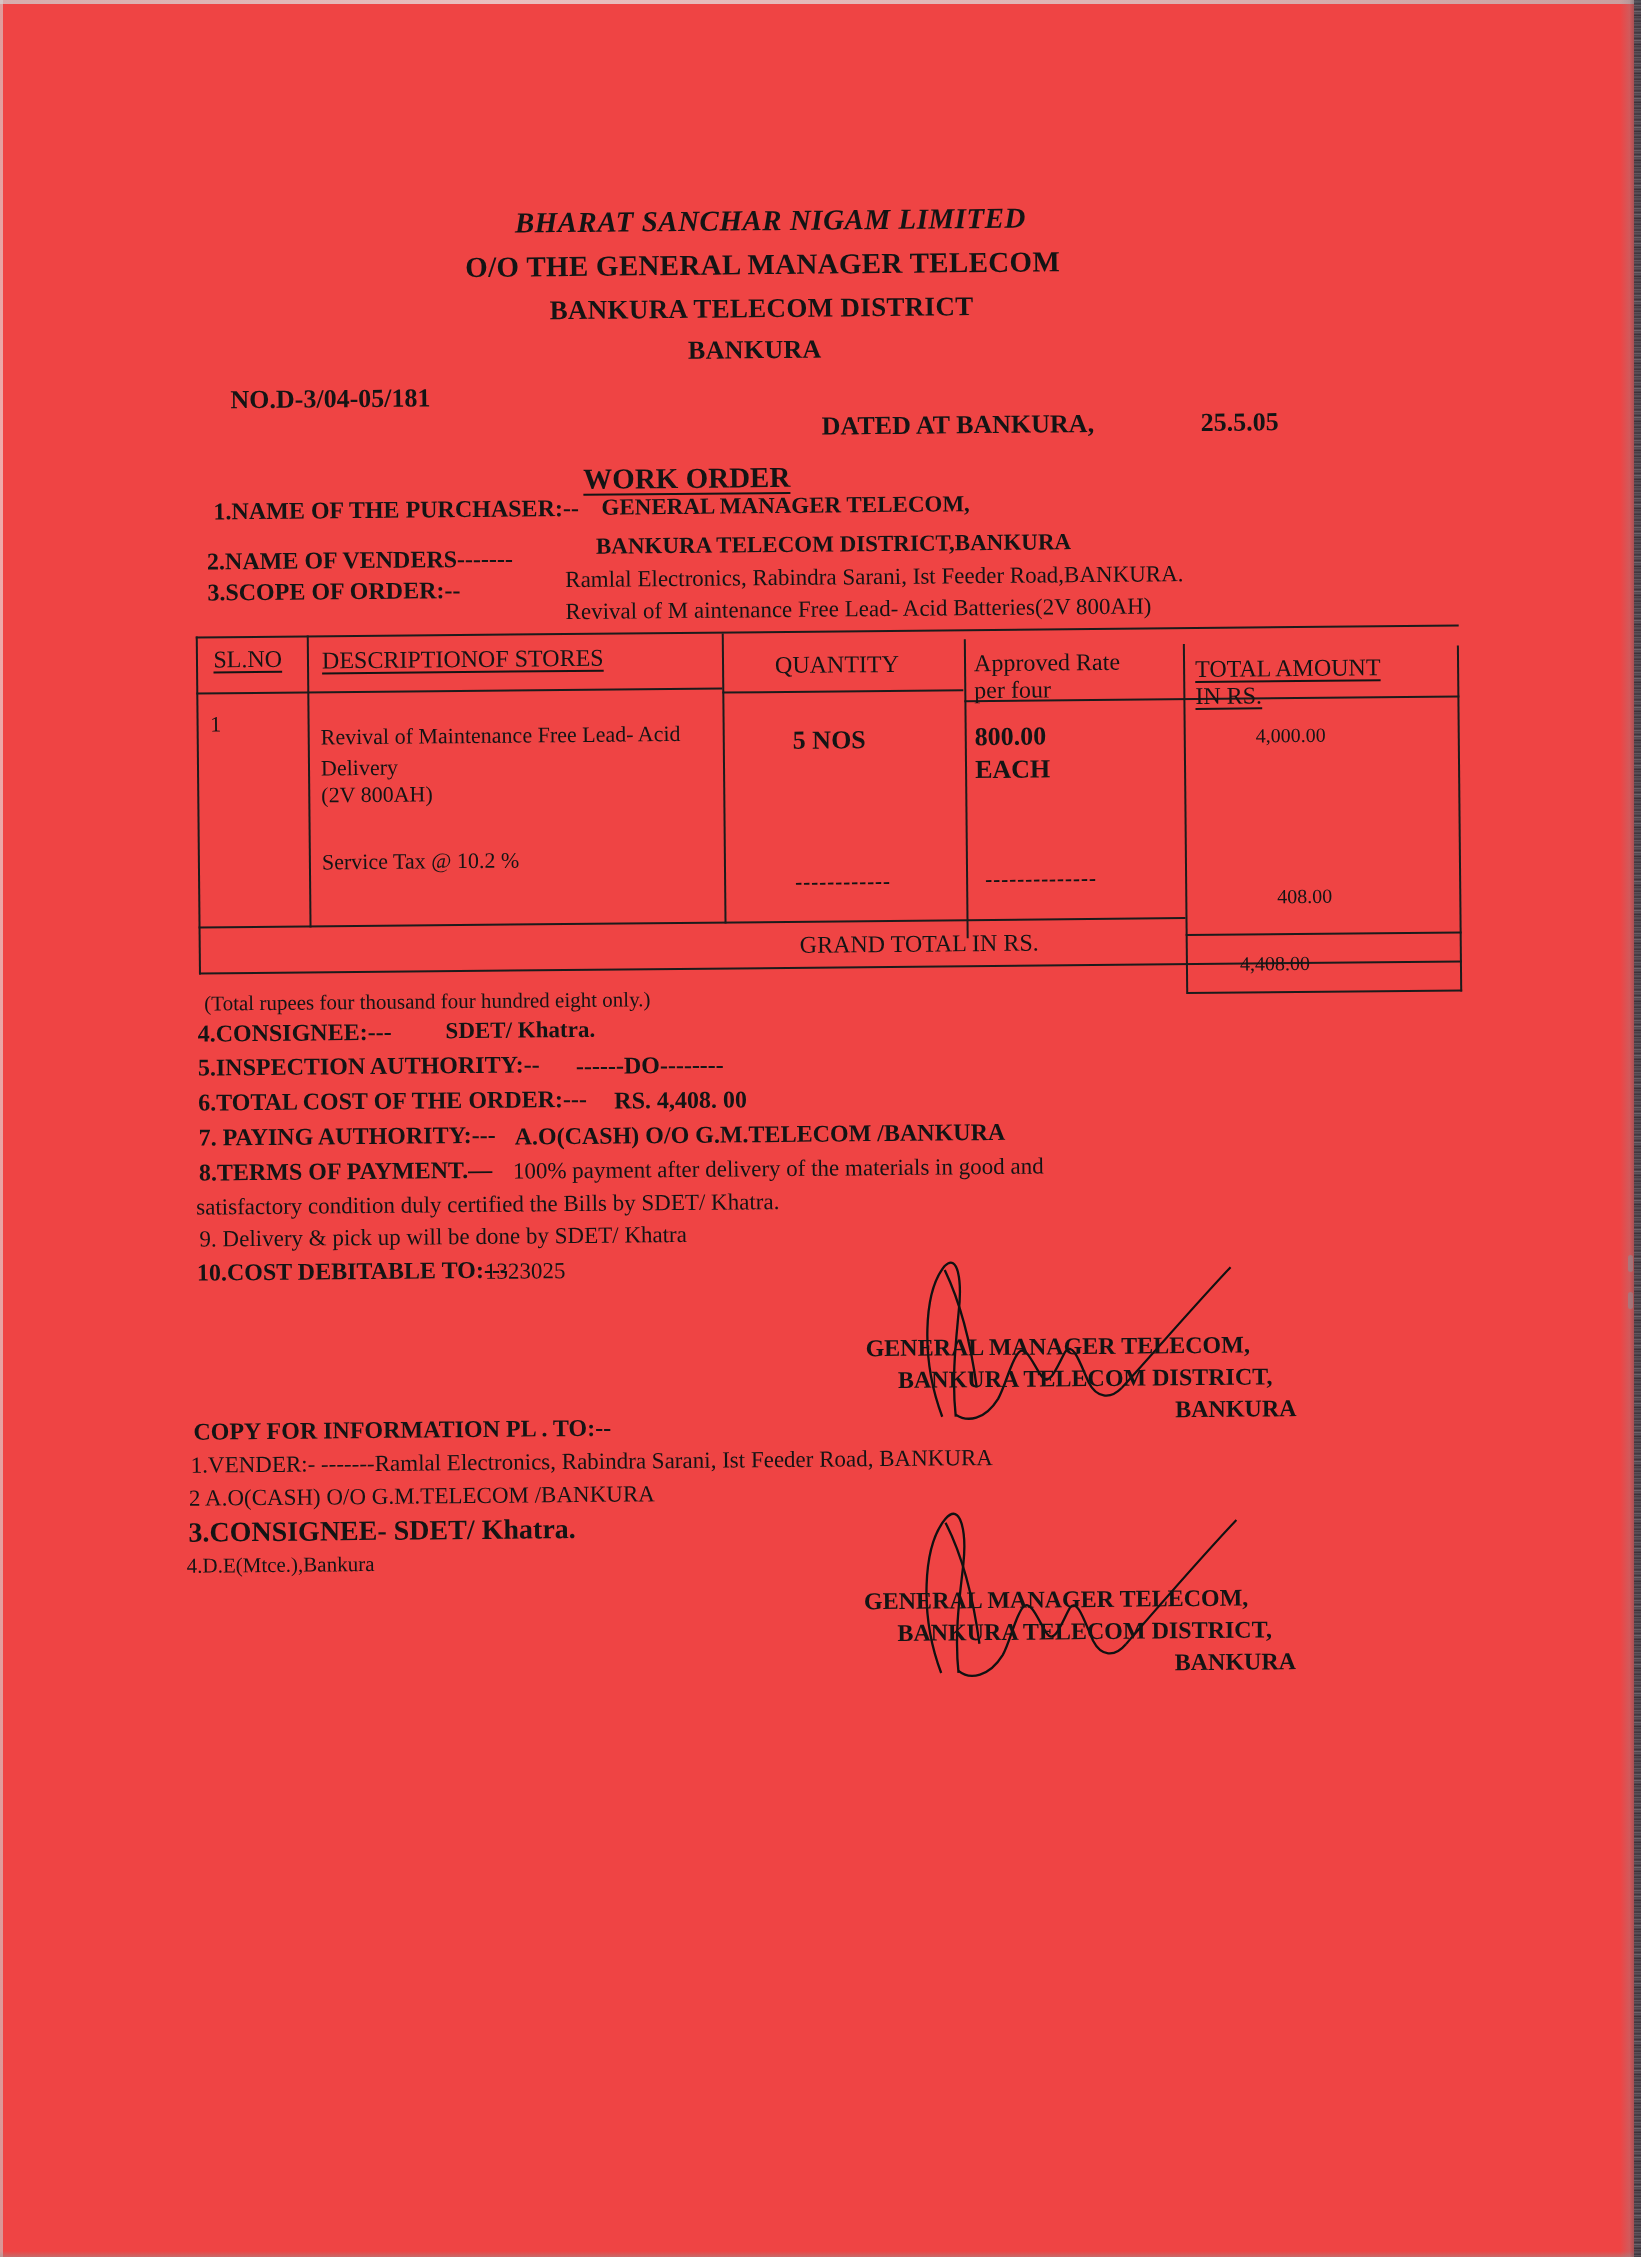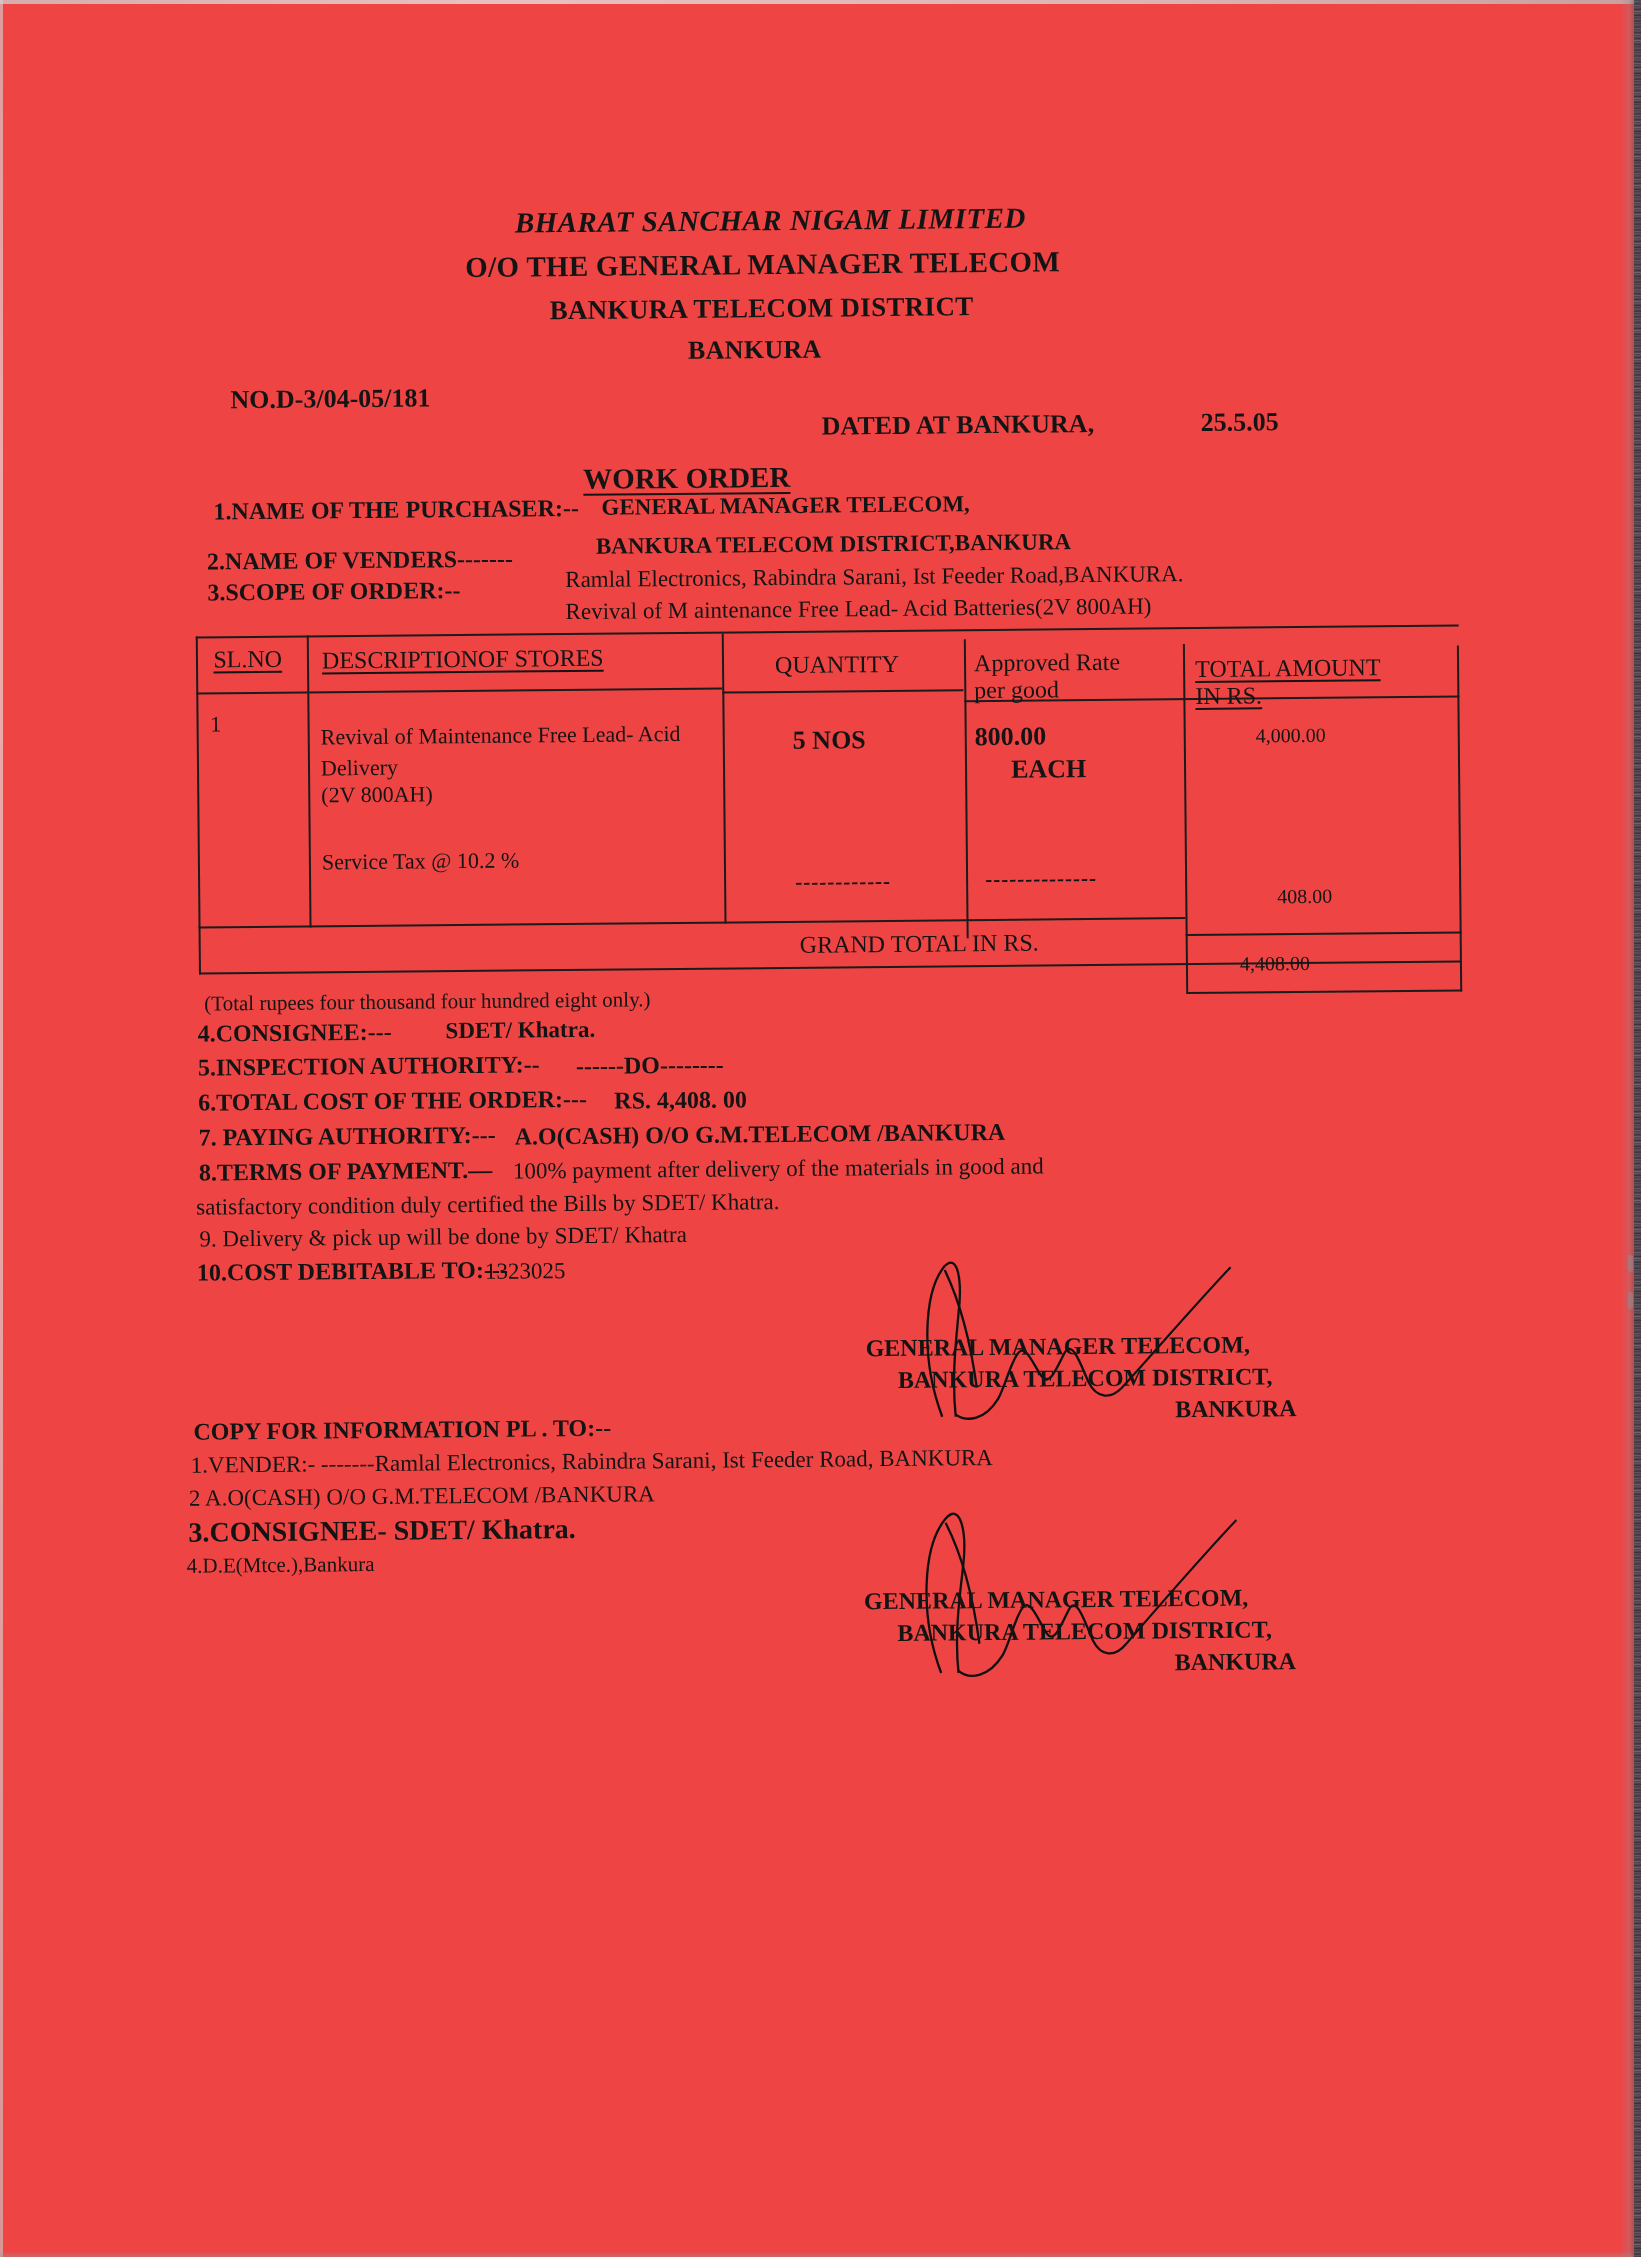--- a/index.html
+++ b/index.html
@@ -156,31 +156,31 @@
       <div class="line v" style="left:111px;  top:0px;  height:292px;"></div>
       <div class="line v" style="left:526px;  top:1.9px;  height:290px;"></div>
       <div class="line v" style="left:768px;  top:9.7px; height:299px;"></div>
       <div class="line v" style="left:987px; top:17.4px; height:348px;"></div>
       <div class="line v" style="left:1261px; top:21px; height:346px;"></div>
 
       <div class="cell th th-u" style="left:17.4px;  top:9.7px;">SL.NO</div>
       <div class="cell th th-u" style="left:126px; top:11.6px;">DESCRIPTIONOF STORES</div>
       <div class="cell th" style="left:579px; top:21px;">QUANTITY</div>
       <div class="cell th" style="left:778px; top:21px;">Approved Rate</div>
-      <div class="cell th" style="left:778px; top:48px;">per good</div>
+      <div class="cell th" style="left:778px; top:48px;">per four</div>
       <div class="cell th th-u" style="left:999px; top:29px;">TOTAL AMOUNT</div>
       <div class="cell th th-u" style="left:999px; top:56px;">IN RS.</div>
 
       <div class="cell td" style="left:13.5px; top:75px;">1</div>
       <div class="cell td" style="left:124px; top:89px;">Revival of Maintenance Free Lead- Acid</div>
       <div class="cell td" style="left:124px; top:120px;">Delivery</div>
       <div class="cell td" style="left:124px; top:147px;">(2V 800AH)</div>
       <div class="cell td-big" style="left:596px; top:95px;">5 NOS</div>
       <div class="cell td-big" style="left:778px; top:93px;">800.00</div>
-      <div class="cell td-big" style="left:814px; top:126px;">EACH</div>
+      <div class="cell td-big" style="left:778px; top:126px;">EACH</div>
       <div class="cell amt" style="left:1059px; top:98px;">4,000.00</div>
 
       <div class="cell td" style="left:124px; top:214px;">Service Tax    @ 10.2 %</div>
       <div class="cell dashes" style="left:597px; top:239px;">------------</div>
       <div class="cell dashes" style="left:787px; top:238px;">--------------</div>
       <div class="cell amt" style="left:1079px; top:259px;">408.00</div>
 
       <div class="cell th" style="left:601px; top:301px;">GRAND TOTAL IN RS.</div>
       <div class="cell amt" style="left:1041px; top:326px;">4,408.00</div>
     </div>

